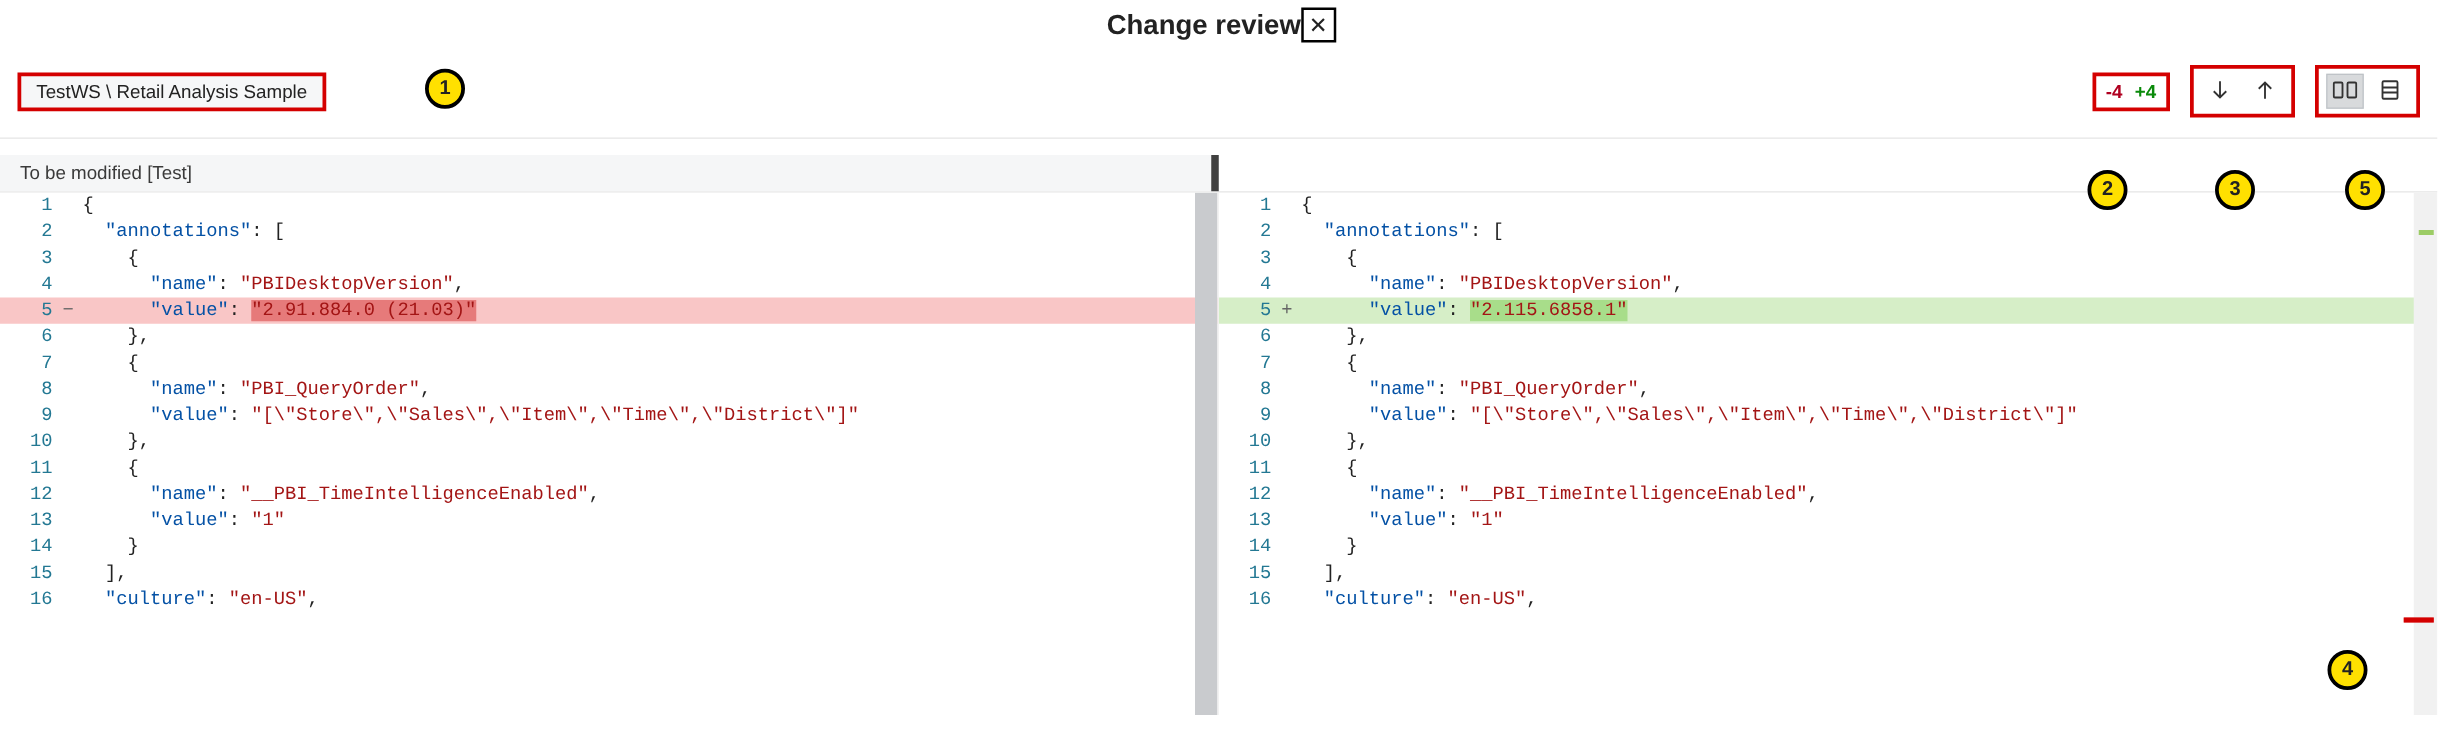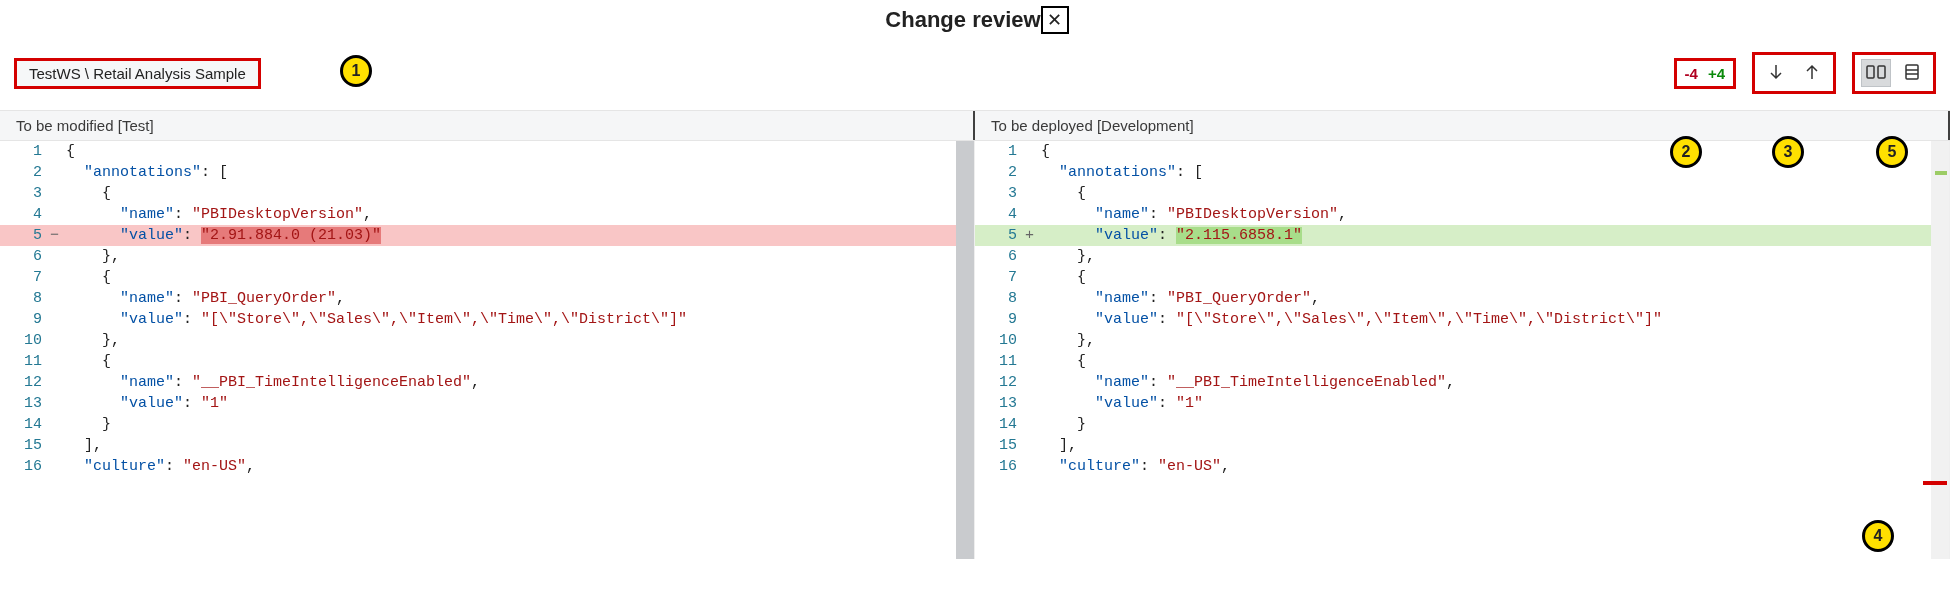--- a/index.html
+++ b/index.html
@@ -87,21 +87,22 @@
     display: grid;
     grid-template-columns: 1fr 1fr;
     border-top: 1px solid #e5e5e5;
     border-bottom: 1px solid #e5e5e5;
   }
   .header-cell {
     background: #f5f6f7;
     padding: 6px 16px;
     font-size: 15px;
     color: #3a3a3a;
-    border-right: 2px solid #404040;
+    border-right: 6px solid #404040;
+    margin-top: 13px;
   }
 
   .diff-body {
     display: grid;
     grid-template-columns: 1fr 1fr;
     height: 418px;
     overflow: hidden;
   }
   .pane {
     font-family: Consolas, "Courier New", monospace;
@@ -230,21 +231,20 @@
 </div>
 
 <div class="callout" style="left:340px; top:55px;">1</div>
 <div class="callout" style="left:1670px; top:136px;">2</div>
 <div class="callout" style="left:1772px; top:136px;">3</div>
 <div class="callout" style="left:1862px; top:520px;">4</div>
 <div class="callout" style="left:1876px; top:136px;">5</div>
 
 <div class="headers-row">
   <div class="header-cell">To be modified [Test]</div>
-  <div class="header-cell">To be deployed [Development]</div>
 </div>
 
 <div class="diff-body">
 
   <div class="pane">
     <div class="mini-scroll-left"></div>
 
     <div class="line"><span class="gutter">1</span><span class="marker"></span><span class="code"><span class="tok-punc">{</span></span></div>
 
     <div class="line"><span class="gutter">2</span><span class="marker"></span><span class="code">  <span class="tok-key">"annotations"</span><span class="tok-punc">: [</span></span></div>

